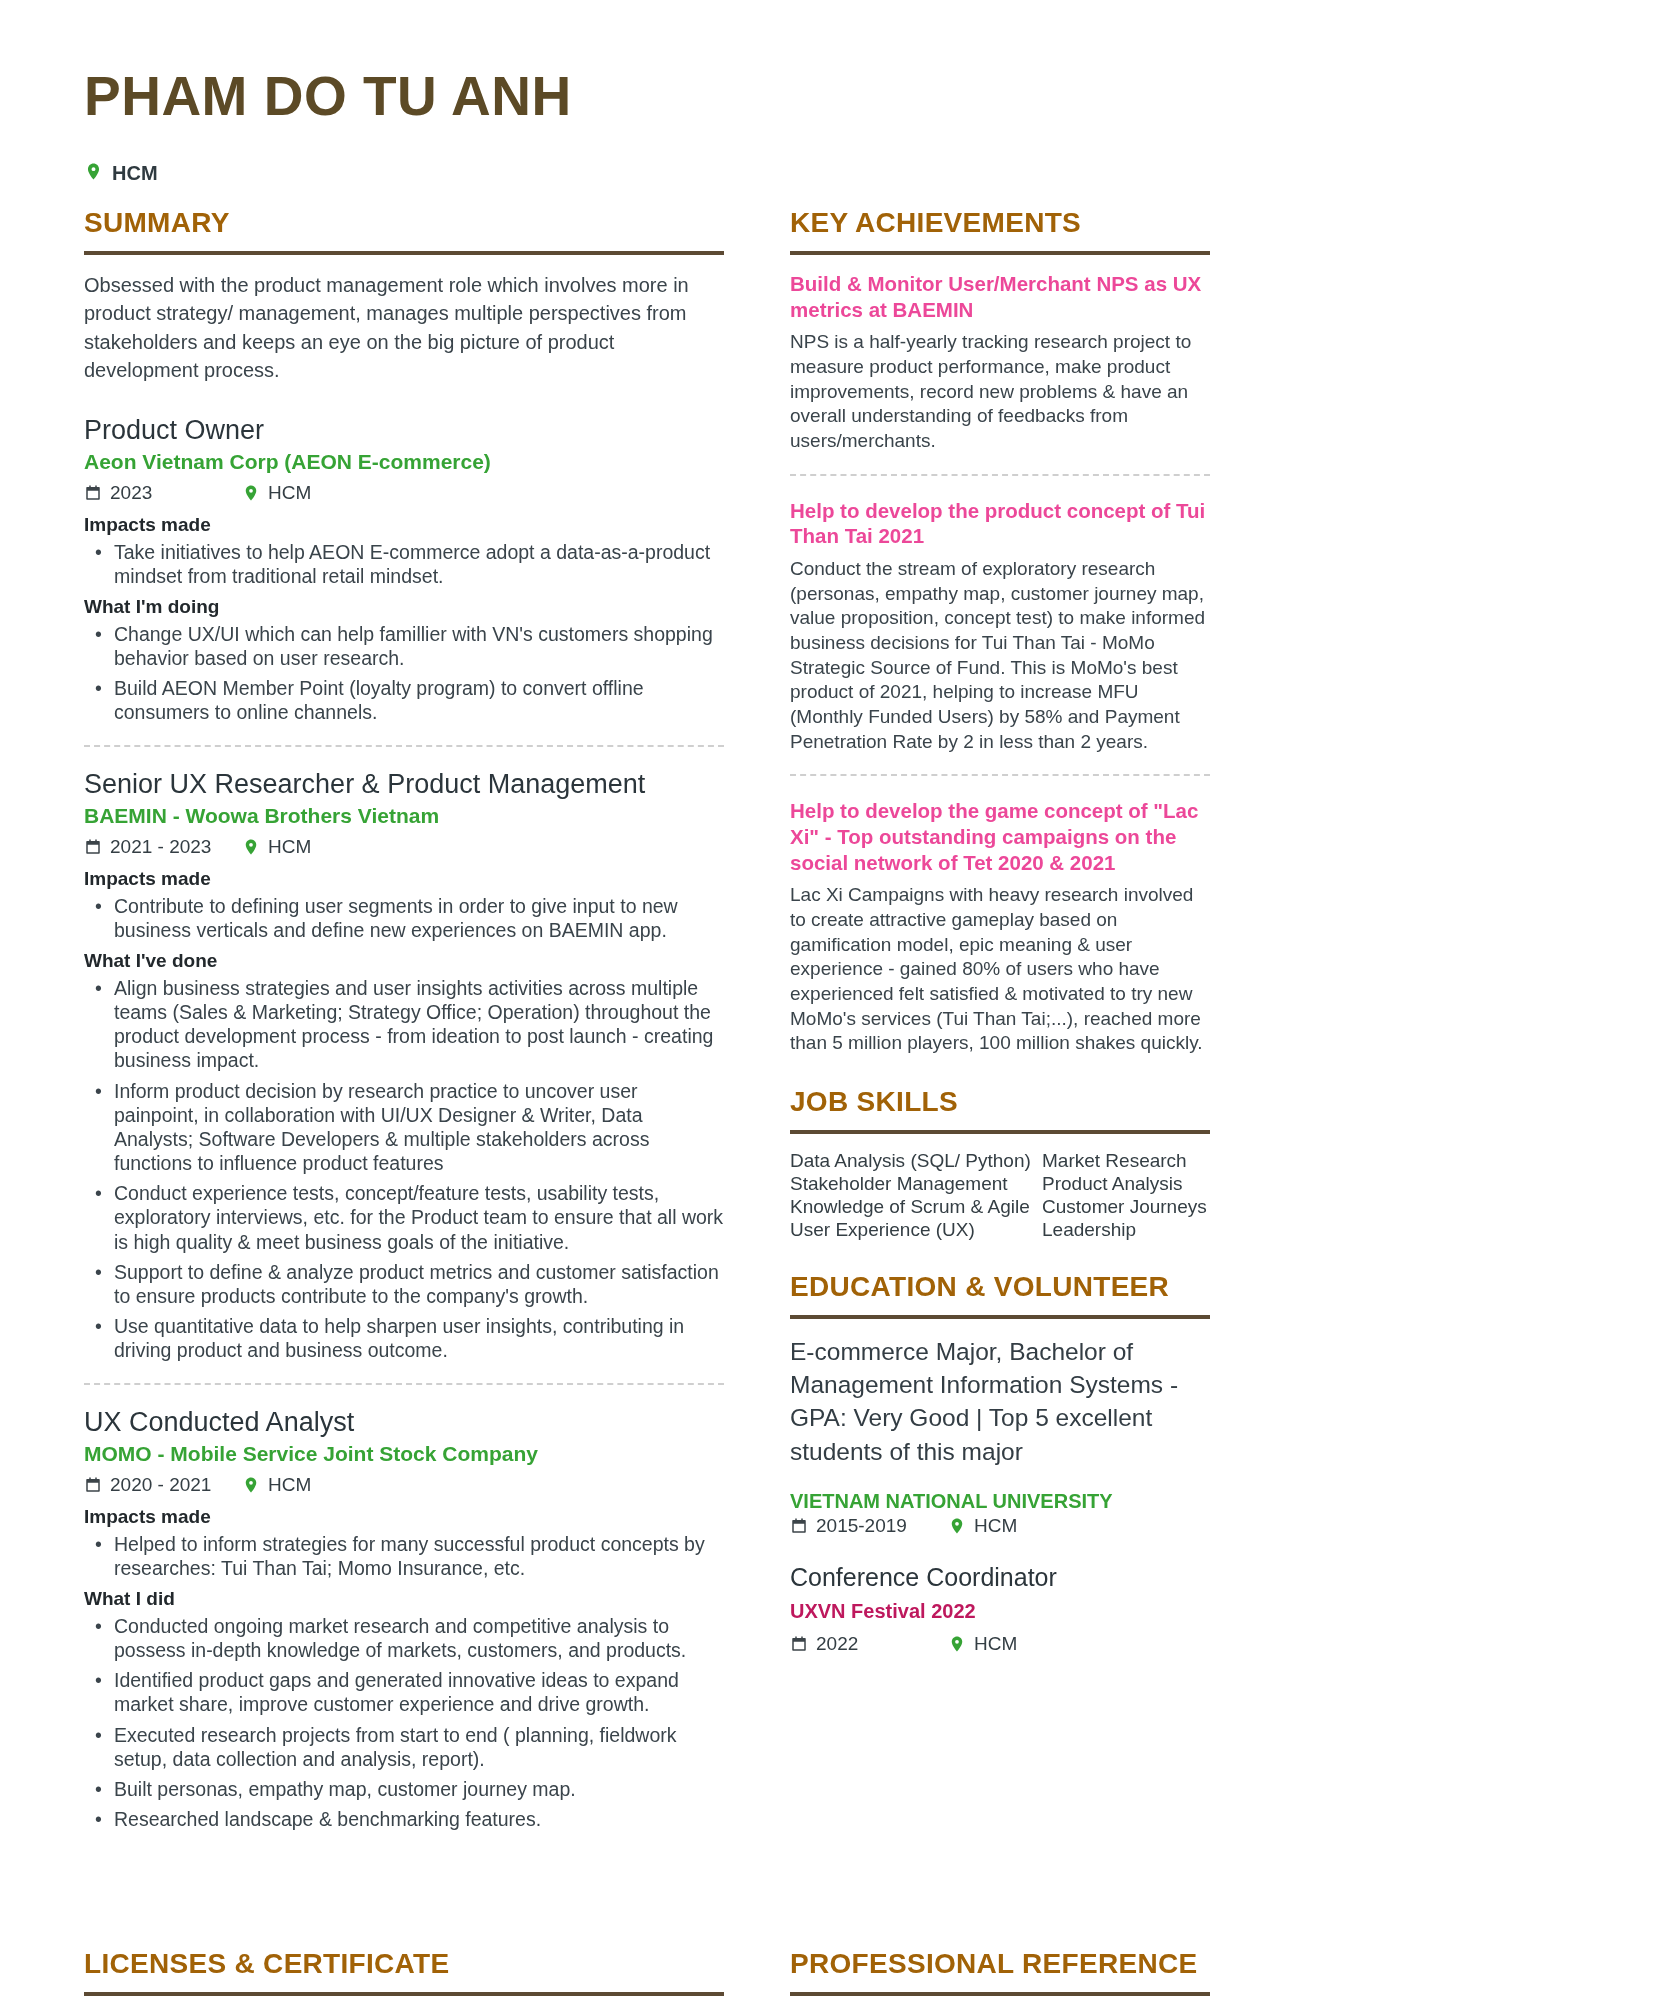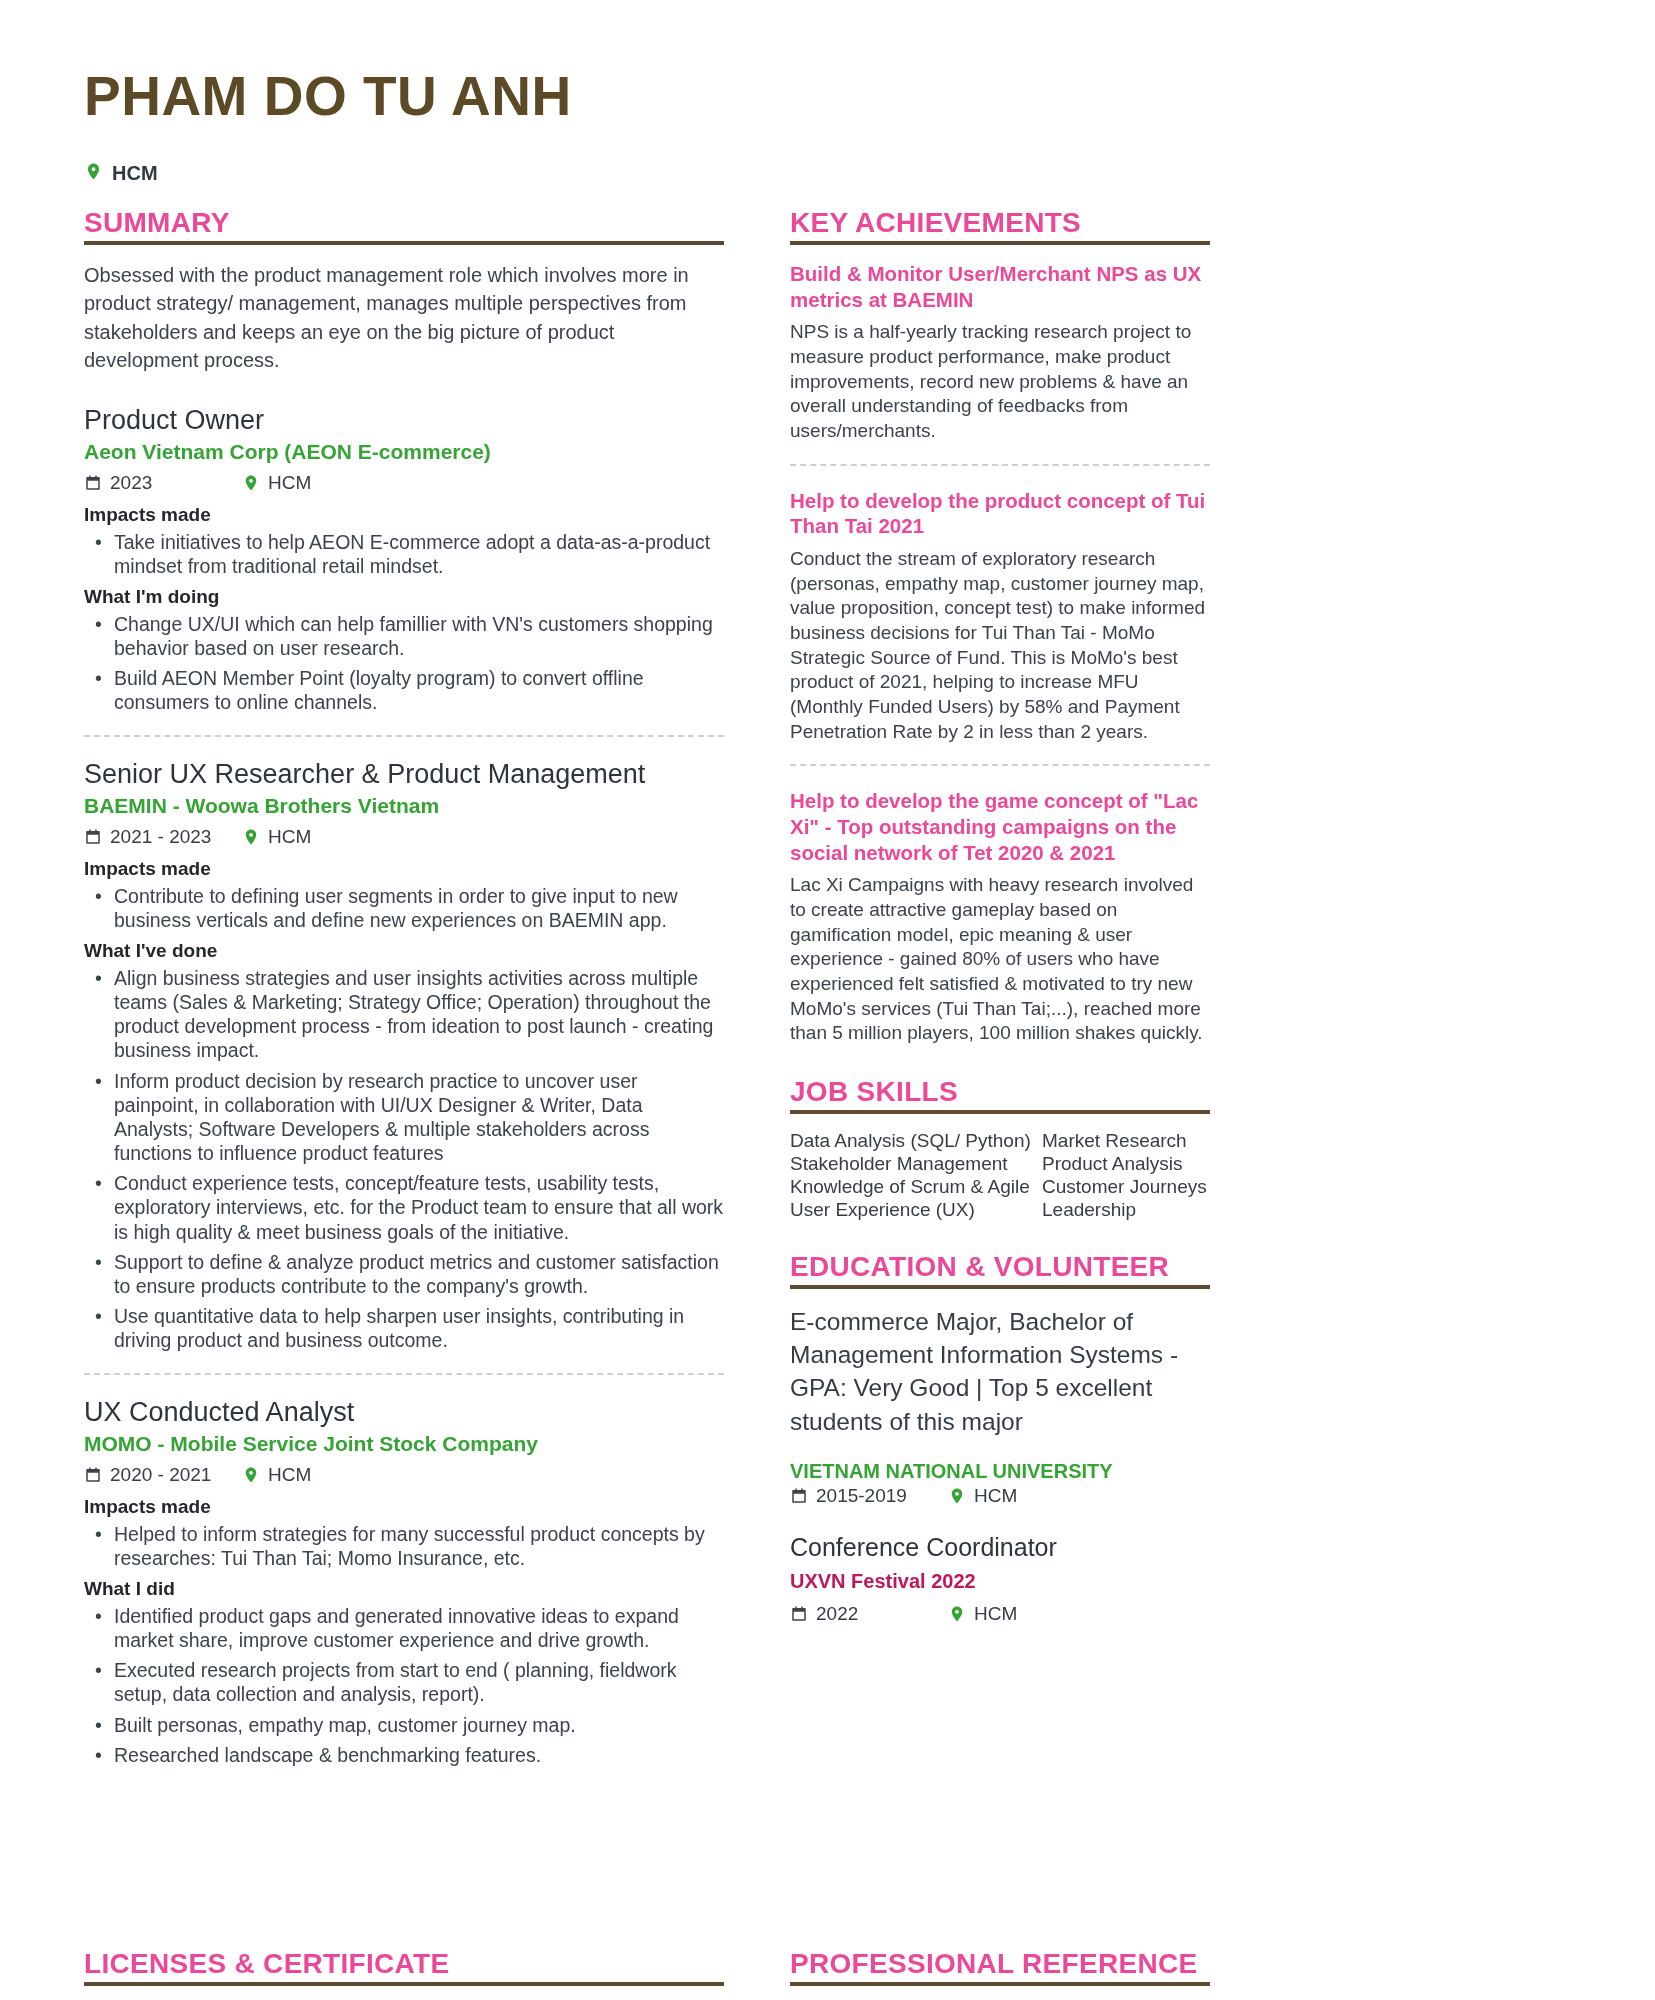--- a/index.html
+++ b/index.html
@@ -11,22 +11,22 @@
 
   .name { font-size:55px; font-weight:700; color:#5c4a26; letter-spacing:0.5px; }
   .loc-row { display:flex; align-items:center; gap:9px; margin-top:34px; }
   .loc-row .loc-text { font-size:20px; font-weight:700; color:#2f3a40; }
 
   .columns { display:flex; gap:66px; margin-top:22px; }
   .col-left { width:640px; }
   .col-right { width:420px; }
 
   h2.section-title {
-    font-size:28px; font-weight:700; color:#ec4899; letter-spacing:0.3px;
-    border-bottom:4px solid #5c4a33; padding-bottom:2px; margin-bottom:16px;
+    font-size:28px; font-weight:700; color:#a16207; letter-spacing:0.3px;
+    border-bottom:4px solid #5c4a33; padding-bottom:12px; margin-bottom:16px;
   }
   section { margin-bottom:30px; }
 
   .summary-text { font-size:20px; line-height:1.42; color:#3a444b; }
 
   .job { margin-top:6px; }
   .job-role { font-size:27px; font-weight:400; color:#2b353b; margin-bottom:4px; }
   .job-company { font-size:21px; font-weight:700; color:#36a335; margin-bottom:8px; }
 
   .meta { display:flex; align-items:center; font-size:19px; color:#343e44; margin-bottom:10px; }
@@ -175,20 +175,21 @@
                   </span>
                 <span>HCM</span>
               </span>
             </div>
             <div class="sub-label">Impacts made</div>
             <ul class="bullets">
               <li>Helped to inform strategies for many successful product concepts by researches: Tui Than Tai; Momo Insurance, etc.</li>
             </ul>
             <div class="sub-label">What I did</div>
             <ul class="bullets">
+              <li>Conducted ongoing market research and competitive analysis to possess in-depth knowledge of markets, customers, and products.</li>
               <li>Identified product gaps and generated innovative ideas to expand market share, improve customer experience and drive growth.</li>
               <li>Executed research projects from start to end ( planning, fieldwork setup, data collection and analysis, report).</li>
               <li>Built personas, empathy map, customer journey map.</li>
               <li>Researched landscape &amp; benchmarking features.</li>
             </ul>
           </article>
         </section>
       </div>
 
       <div class="col-right">

